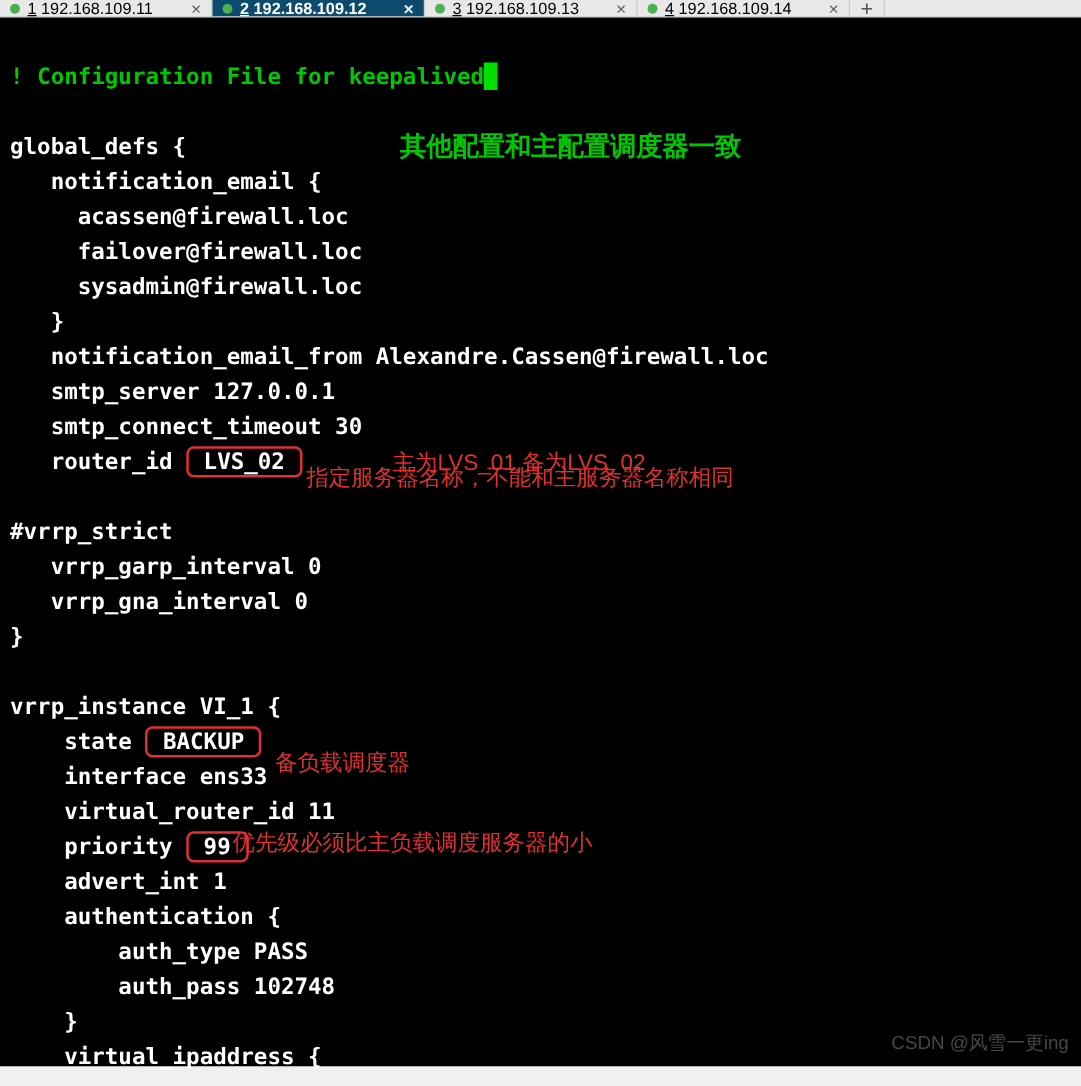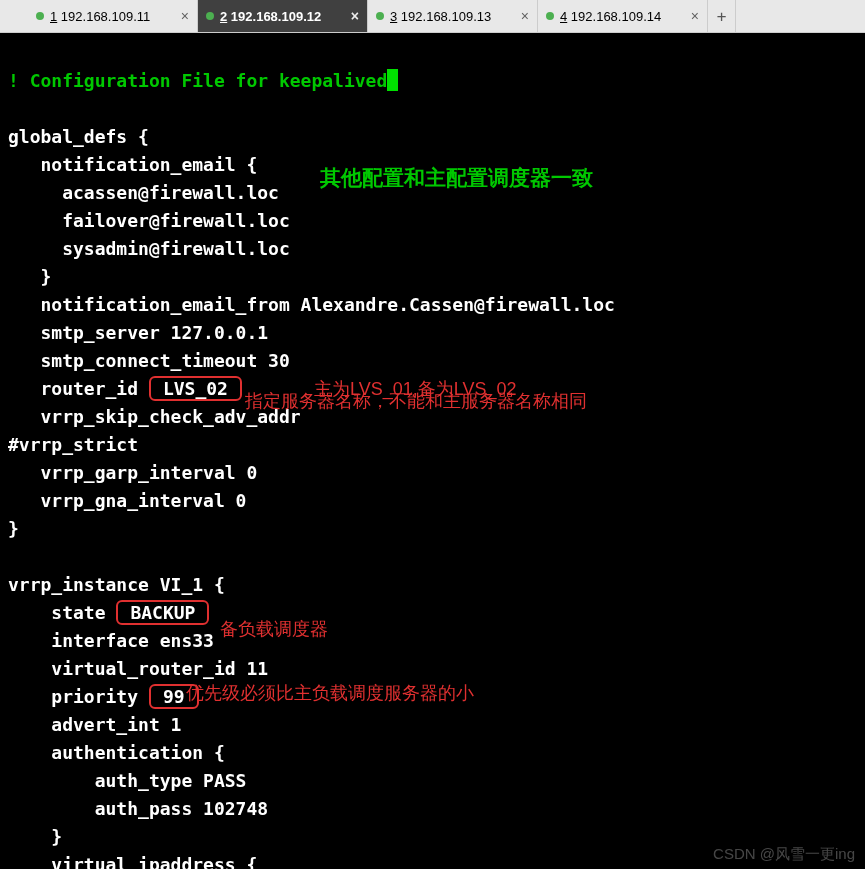--- a/index.html
+++ b/index.html
@@ -5,40 +5,39 @@
     * { margin: 0; padding: 0; box-sizing: border-box; }
     body {
       width: 865px;
       height: 869px;
       font-family: "Consolas", "Monaco", monospace;
       background: #f0f0f0;
       overflow: hidden;
     }
     .tab-bar {
       display: flex;
-      height: 33px;
+      height: 14px;
       background: #e8e8e8;
       align-items: center;
       border-bottom: 1px solid #ccc;
-      padding-left: 28px;
     }
     .tab {
       display: flex;
       align-items: center;
       padding: 0 8px;
       height: 100%;
       border-right: 1px solid #ccc;
       cursor: pointer;
       font-family: sans-serif;
       font-size: 13px;
       gap: 6px;
       min-width: 170px;
     }
     .tab.active {
-      background: #404040;
+      background: #0c4a6e;
       color: #fff;
       font-weight: bold;
     }
     .tab-dot {
       width: 8px;
       height: 8px;
       border-radius: 50%;
       background: #4CAF50;
       flex-shrink: 0;
     }
@@ -65,21 +64,21 @@
       height: calc(869px - 30px);
       background: #000;
       color: #fff;
       font-size: 18px;
       line-height: 28px;
       padding: 6px 8px;
       font-weight: bold;
       position: relative;
       white-space: pre;
     }
-    .green { color: #00C800; margin-top: 41px; }
+    .green { color: #00C800; }
     .red { color: #E03030; font-family: "Microsoft YaHei", sans-serif; font-weight: normal; font-size: 18px; }
     .cursor {
       display: inline-block;
       width: 11px;
       height: 22px;
       background: #00E000;
       vertical-align: text-bottom;
     }
     .redbox {
       border: 2px solid #E03030;
@@ -131,21 +130,21 @@
 <span>global_defs {</span><span class="anno-line green" style="left:320px;top:90px;font-size:21px;">其他配置和主配置调度器一致</span>
 <span>   notification_email {</span>
 <span>     acassen@firewall.loc</span>
 <span>     failover@firewall.loc</span>
 <span>     sysadmin@firewall.loc</span>
 <span>   }</span>
 <span>   notification_email_from Alexandre.Cassen@firewall.loc</span>
 <span>   smtp_server 127.0.0.1</span>
 <span>   smtp_connect_timeout 30</span>
 <span><span>   router_id </span><span class="redbox">LVS_02</span></span><span class="anno-line red" style="left:245px;top:314px;margin-top:40px;">指定服务器名称，不能和主服务器名称相同</span>
-<span>   vrrp_skip_check_adv_addr</span><span class="anno-line red" style="left:314px;top:342px;">主为LVS_01,备为LVS_02</span>
+<span class="anno-line red" style="left:314px;top:342px;">主为LVS_01,备为LVS_02</span>
 <span>#vrrp_strict</span>
 <span>   vrrp_garp_interval 0</span>
 <span>   vrrp_gna_interval 0</span>
 <span>}</span>
 
 <span>vrrp_instance VI_1 {</span>
 <span><span>    state </span><span class="redbox">BACKUP</span></span><span class="anno-line red" style="left:220px;top:538px;margin-top:44px;">备负载调度器</span>
 <span>    interface ens33</span>
 <span>    virtual_router_id 11</span>
 <span><span>    priority </span><span class="redbox">99</span></span><span class="anno-line red" style="left:186px;top:646px;">优先级必须比主负载调度服务器的小</span>

